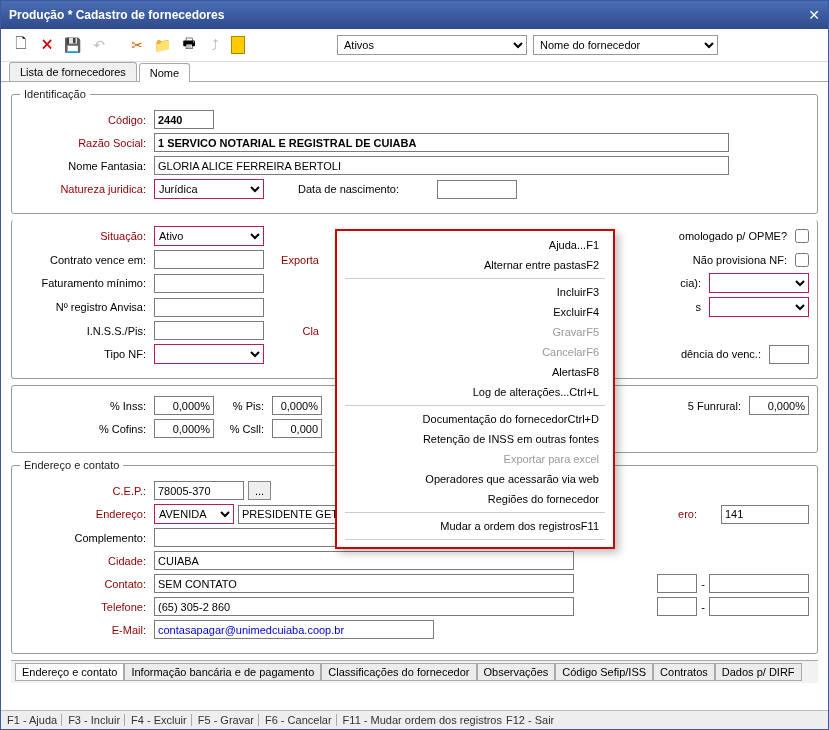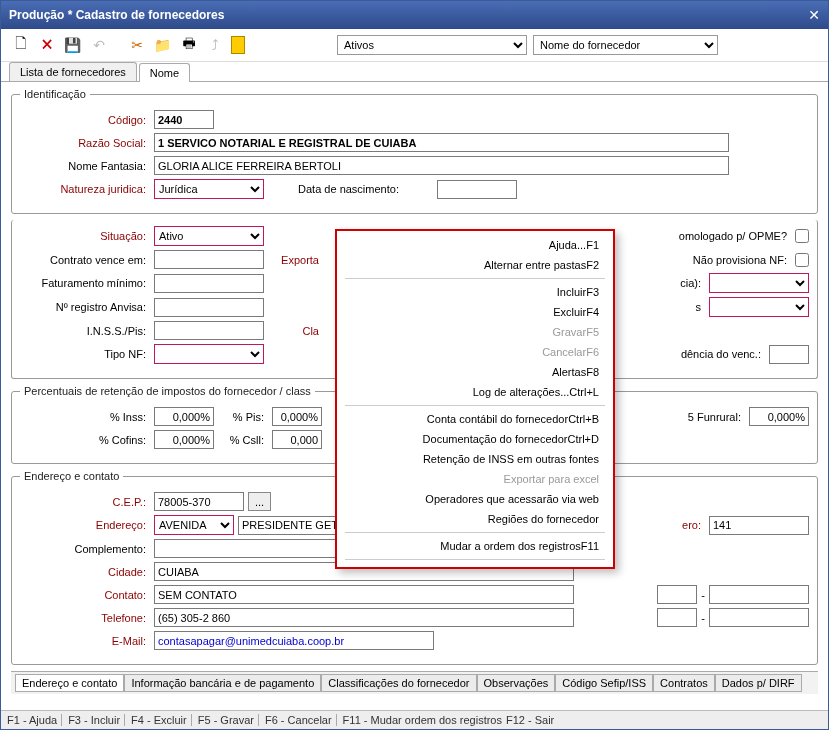--- a/index.html
+++ b/index.html
@@ -263,21 +263,20 @@
       <div class="row">
         <span class="label" style="width:130px">Tipo NF:</span>
         <select class="sel" style="width:110px"></select>
         <span style="flex:1"></span>
         <span class="label">dência do venc.:</span>
         <input class="input" style="width: 40px;">
       </div>
     </fieldset>
 
     <fieldset>
-      <legend>Percentuais de retenção de impostos do fornecedor / class</legend>
       <div class="row">
         <span class="label" style="width:130px">% Inss:</span>
         <input class="input pct" value="0,000%" style="">
         <span class="label" style="width:50px">% Pis:</span>
         <input class="input pct" style="width: 50px;" value="0,000%">
         <span style="flex:1"></span>
         <span class="label">5 Funrural:</span>
         <input class="input pct" value="0,000%" style="">
       </div>
       <div class="row">
@@ -294,21 +293,21 @@
         <span class="label r" style="width:130px">C.E.P.:</span>
         <input class="input" style="width: 90px;" value="78005-370">
         <button class="btn-small">...</button>
       </div>
       <div class="row">
         <span class="label r" style="width:130px">Endereço:</span>
         <select class="sel" style="width:80px"><option>AVENIDA</option></select>
         <input class="input" style="width: 120px;" value="PRESIDENTE GET">
         <span style="flex:1"></span>
         <span class="label r">ero:</span>
-        <input class="input" style="width: 100px;" value="141">
+        <input class="input" style="width: 88px; margin-left: 16px;" value="141">
       </div>
       <div class="row">
         <span class="label" style="width:130px">Complemento:</span>
         <input class="input" style="width: 200px;" value="">
       </div>
       <div class="row">
         <span class="label r" style="width:130px">Cidade:</span>
         <input class="input" style="width: 420px;" value="CUIABA">
       </div>
       <div class="row">
@@ -384,24 +383,20 @@
       <div class="ctxitem">
         <span>Alertas</span>
         <span>F8</span>
       </div>
       <div class="ctxitem">
         <span>Log de alterações...</span>
         <span>Ctrl+L</span>
       </div>
       <div class="ctxsep"></div>
       <div class="ctxitem">
-        <span>Conta contábil do fornecedor</span>
-        <span>Ctrl+B</span>
-      </div>
-      <div class="ctxitem">
         <span>Documentação do fornecedor</span>
         <span>Ctrl+D</span>
       </div>
       <div class="ctxitem">
         <span>Retenção de INSS em outras fontes</span>
         <span></span>
       </div>
       <div class="ctxitem disabled">
         <span>Exportar para excel</span>
         <span></span>

